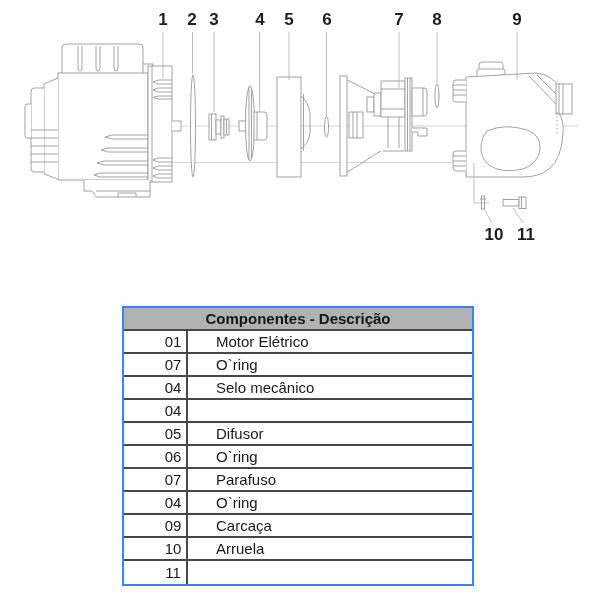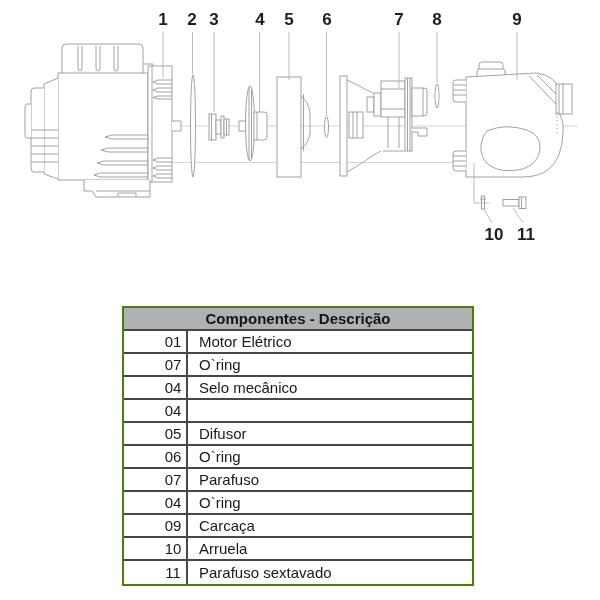--- a/index.html
+++ b/index.html
@@ -10,37 +10,37 @@
     font-family: "Liberation Sans", sans-serif;
   }
   .diagram-svg { position: absolute; left: 0; top: 0; }
   .co {
     position: absolute; transform: translateX(-50%);
     font-weight: 700; font-size: 17px; color: #1e1e21; line-height: 22px;
     white-space: nowrap;
   }
   .tbl {
     position: absolute; left: 122px; top: 306px; width: 352px;
-    border: 2px solid #4d7c0f; background: #f0abfc;
+    border: 2px solid #3b82f6; background: #f0abfc;
   }
   .tbl-header {
     height: 23px; background: #b1b0b3; border-bottom: 2px solid #47474a;
     display: flex; align-items: center; justify-content: center;
     font-size: 15px; font-weight: 700; color: #151517;
   }
   .tbl-row {
     display: flex; height: 23px; border-bottom: 2px solid #47474a;
     font-size: 15px; color: #18181a; background: #fff;
   }
   .tbl-row:last-child { border-bottom: none; }
   .cell-num {
     width: 64px; border-right: 2px solid #47474a;
     display: flex; align-items: center; justify-content: center; padding-left: 36px;
   }
-  .cell-desc { flex: 1; display: flex; align-items: center; padding-left: 11px; }
+  .cell-desc { flex: 1; display: flex; align-items: center; padding-left: 28px; }
 </style>
 </head>
 <body>
 
 <div class="stage">
 
   <svg class="diagram-svg" width="600" height="300" viewBox="0 0 600 300">
 
     <g stroke="#c9c9cd" stroke-width="0.8" fill="none">
       <path d="M24,126 H578"></path>
@@ -208,17 +208,16 @@
     <div class="tbl-row">
       <div class="cell-num">09</div>
       <div class="cell-desc">Carcaça</div>
     </div>
     <div class="tbl-row">
       <div class="cell-num">10</div>
       <div class="cell-desc">Arruela</div>
     </div>
     <div class="tbl-row">
       <div class="cell-num">11</div>
-      <div class="cell-desc">Parafuso sextavado</div>
     </div>
   </div>
 
 </div>
 
 </body></html>

